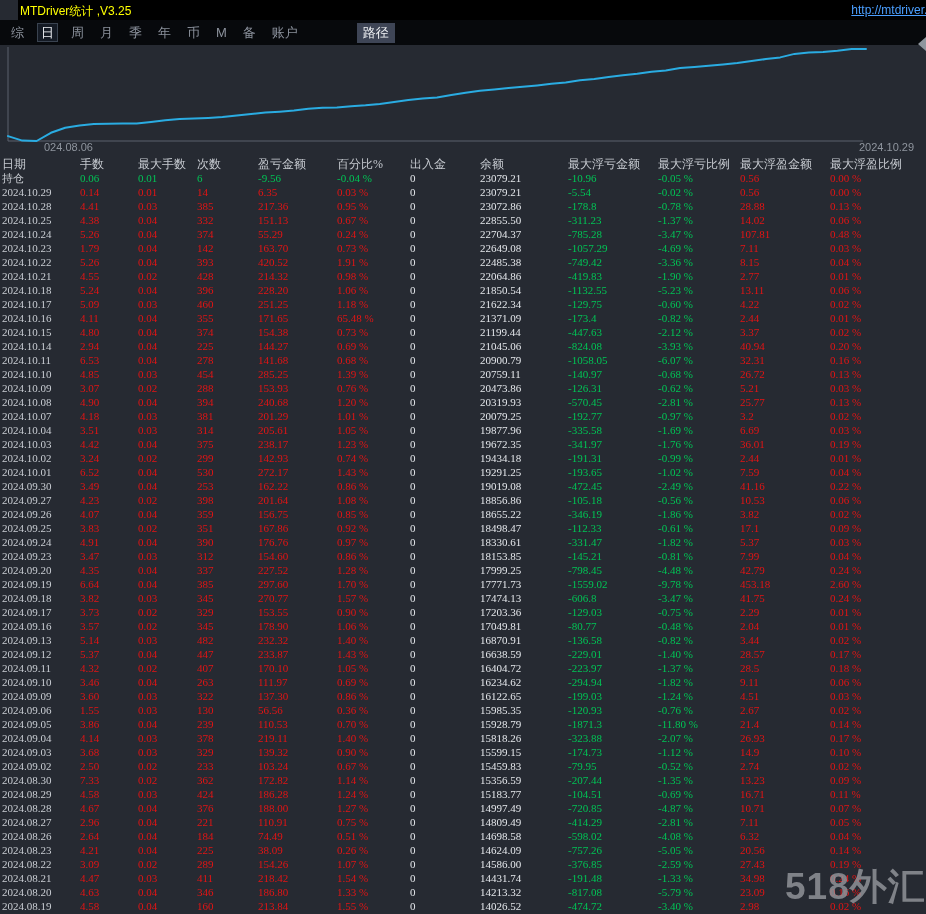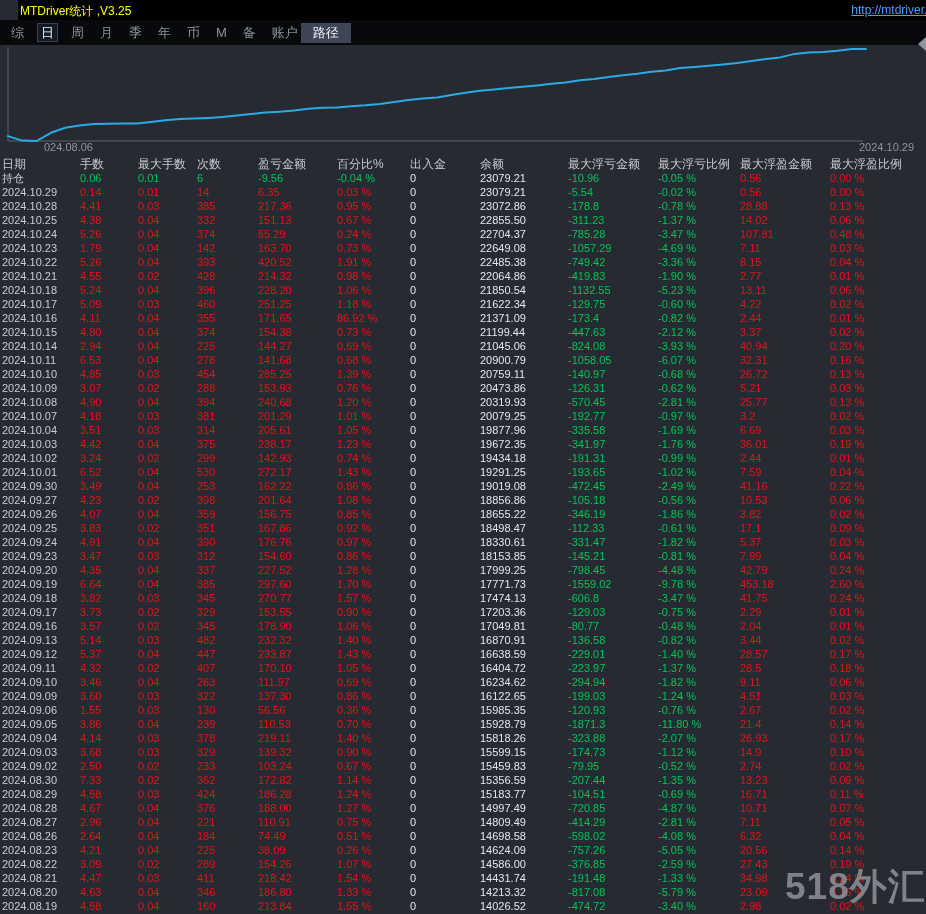--- a/index.html
+++ b/index.html
@@ -17,31 +17,31 @@
   
   .titlebar{position:absolute;left:18px;top:0;width:926px;height:20px;background:var(--bar-bg);}
   .app-title{position:absolute;left:2px;top:3px;font-size:12px;color:var(--yellow);white-space:nowrap;}
   .app-url{position:absolute;right:4px;top:3px;font-size:12px;color:var(--url);text-decoration:underline;white-space:nowrap;}
   
   .menubar{position:absolute;left:0;top:20px;width:926px;height:25px;background:var(--menu-bg);
     display:flex;align-items:center;}
   .menu-items{display:flex;align-items:center;gap:10px;padding-left:8px;}
   .menu-item{color:#8b919c;font-size:13px;line-height:17px;padding:1px 3px;cursor:default;white-space:nowrap;}
   .menu-item.active{color:#eceff3;background:#141a24;border:1px solid #3a4350;padding:0 3px;}
-  .path-button{background:#3e4556;color:#f0f2f5;font-size:13px;padding:1px 12px;white-space:nowrap;}
+  .path-button{margin-left:56px;background:#3e4556;color:#f0f2f5;font-size:13px;padding:1px 6px;white-space:nowrap;}
   .collapse-arrow{position:absolute;right:0;top:37px;width:0;height:0;
     border-top:7px solid transparent;border-bottom:7px solid transparent;border-right:8px solid #8f969e;}
   
   .chart{position:absolute;left:0;top:45px;width:926px;height:112px;}
   .chart svg{display:block;}
   .axis-label{position:absolute;top:141px;font-size:11px;color:var(--axis-label);white-space:nowrap;margin-left:42px;}
   .axis-label.start{left:2px;}
   .axis-label.end{left:817px;}
   
-  .table{position:absolute;left:0;top:157px;width:876px;}
+  .table{position:absolute;left:0;top:157px;width:876px;font-family:Liberation Serif, serif;}
   .trow{display:grid;grid-template-columns:78px 58px 59px 61px 79px 73px 70px 88px 90px 82px 90px 96px;
     height:14px;line-height:14px;padding-left:2px;}
   .trow span{font-size:11px;white-space:nowrap;overflow:visible;}
   .thead span{font-size:12px;color:var(--hdr);}
   .c-date{color:var(--date);}
   .c-red{color:var(--red);}
   .c-green{color:var(--green);}
   .c-white{color:var(--white);}
   
   .watermark{position:absolute;left:785px;top:862px;font-size:37px;font-weight:bold;
@@ -237,21 +237,21 @@
         <span class="c-green">-0.60 %</span>
         <span class="c-red">4.22</span>
         <span class="c-red">0.02 %</span>
       </div>
       <div class="trow">
         <span class="c-date">2024.10.16</span>
         <span class="c-red">4.11</span>
         <span class="c-red">0.04</span>
         <span class="c-red">355</span>
         <span class="c-red">171.65</span>
-        <span class="c-red">86.92 %</span>
+        <span class="c-red">65.48 %</span>
         <span class="c-white">0</span>
         <span class="c-white">21371.09</span>
         <span class="c-green">-173.4</span>
         <span class="c-green">-0.82 %</span>
         <span class="c-red">2.44</span>
         <span class="c-red">0.01 %</span>
       </div>
       <div class="trow">
         <span class="c-date">2024.10.15</span>
         <span class="c-red">4.80</span>

